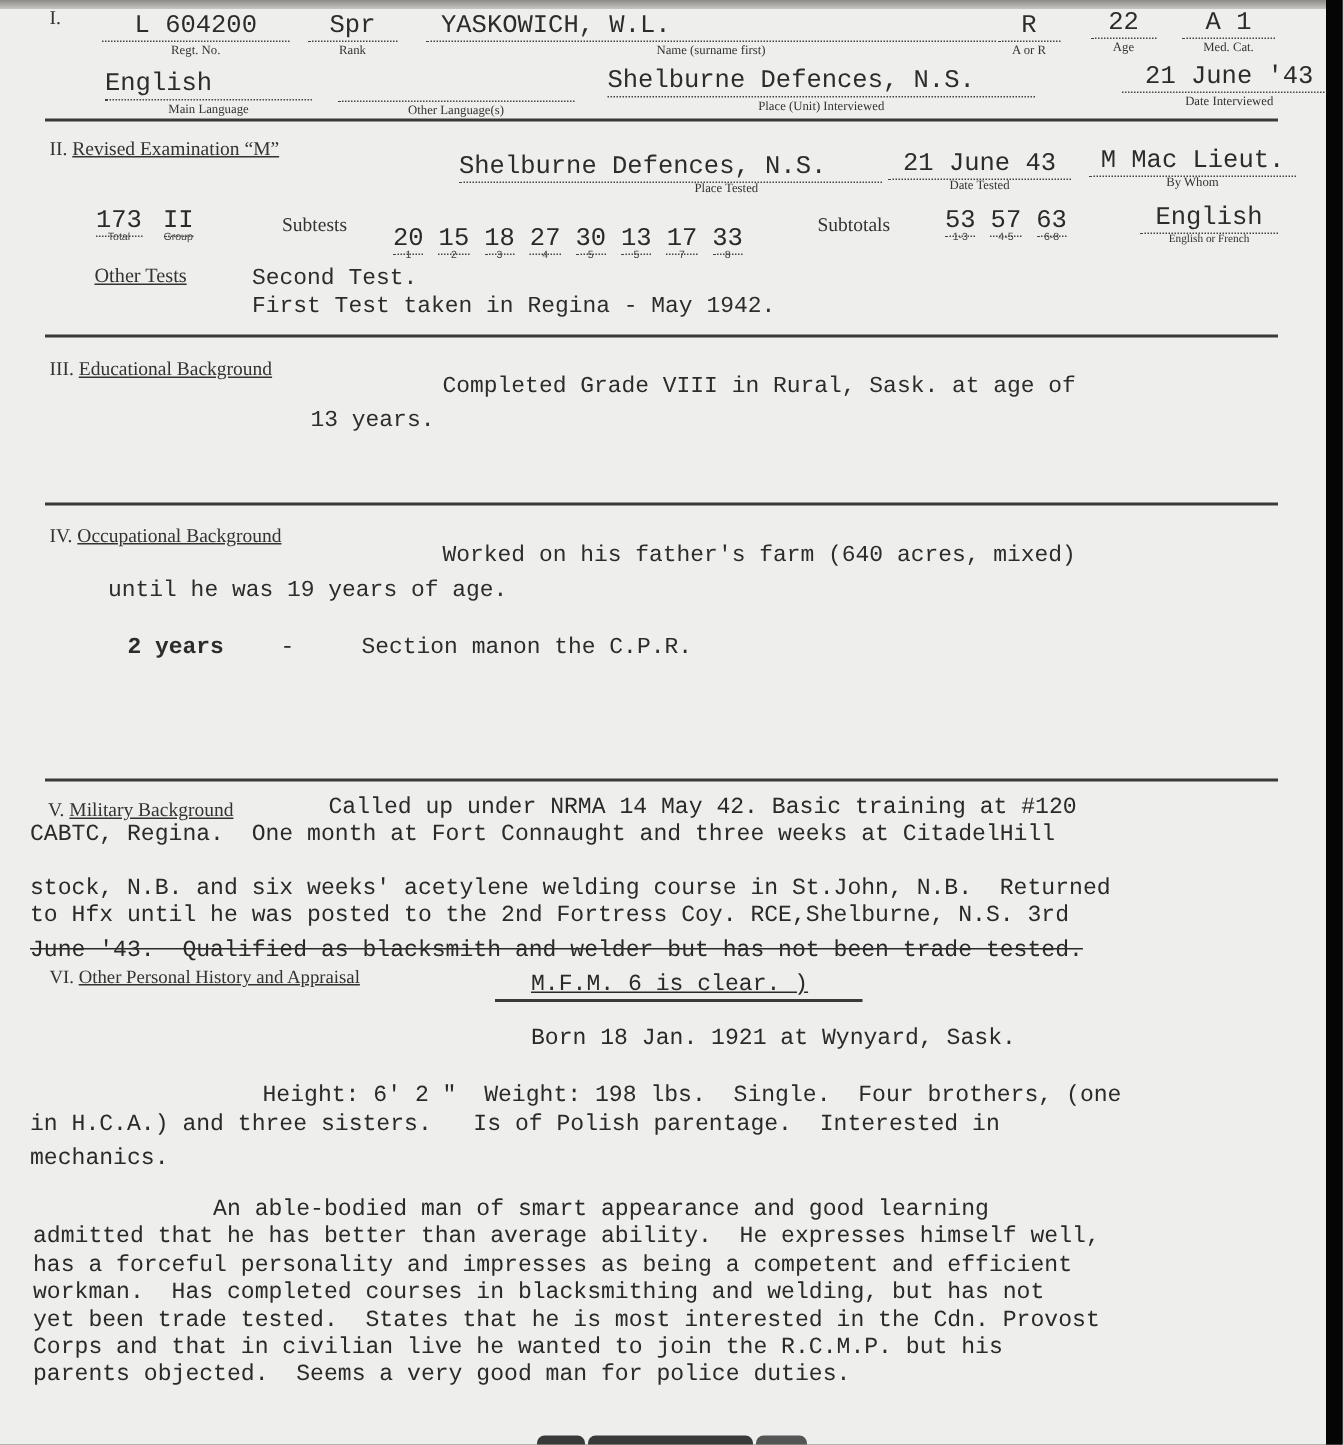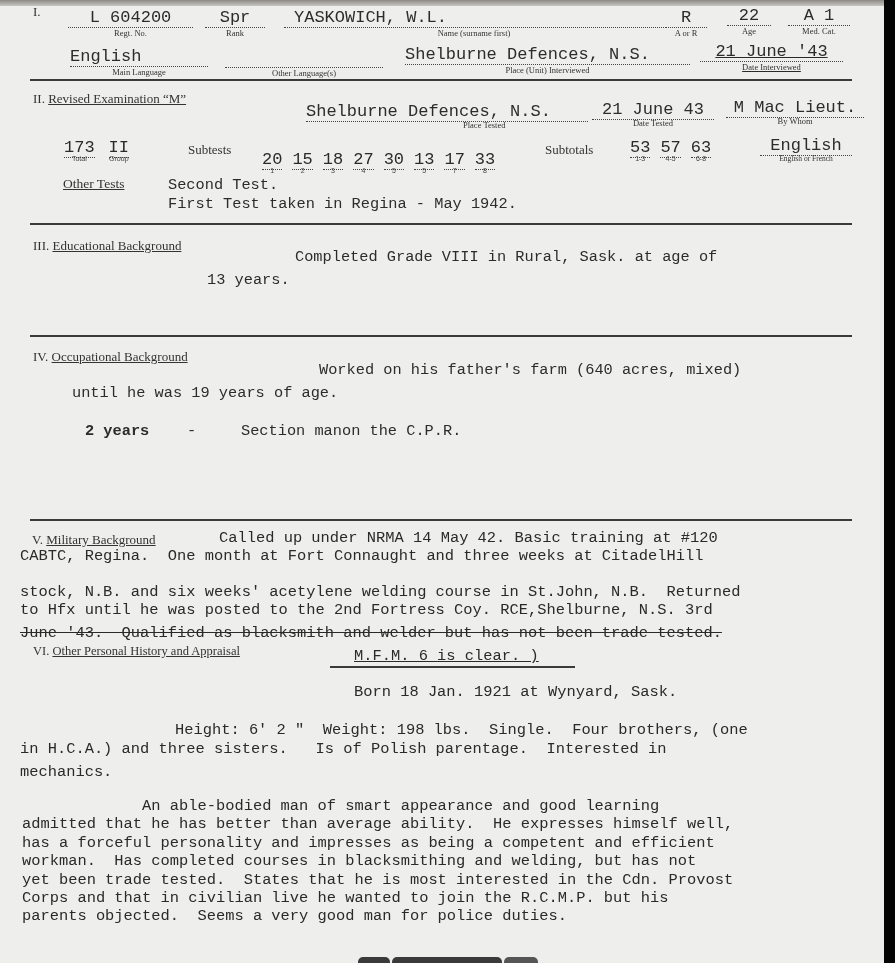--- a/index.html
+++ b/index.html
@@ -76,21 +76,21 @@
     <div class="lbl tiny center">Main Language</div>
   </div>
   <div class="abs" style="left:225px;top:47px;width:158px;">
     <div class="type f17 dotline" style="height:20px;"></div>
     <div class="lbl tiny center">Other Language(s)</div>
   </div>
   <div class="abs" style="left:405px;top:45px;width:285px;">
     <div class="type f17 dotline">Shelburne Defences, N.S.</div>
     <div class="lbl tiny center">Place (Unit) Interviewed</div>
   </div>
-  <div class="abs center" style="left:700px;top:42px;width:143px;text-decoration:underline;">
+  <div class="abs center" style="left:748px;top:42px;width:143px;">
     <div class="type f17 dotline">21 June '43</div>
     <div class="lbl tiny">Date Interviewed</div>
   </div>
   <div class="rule" style="left:30px;top:79px;width:822px;"></div>
 
   <div class="abs lbl sec" style="left:33px;top:91px;">
     <span>II.</span>
     <span class="underline">Revised Examination “M”</span>
   </div>
   <div class="abs" style="left:306px;top:102px;width:282px;">
@@ -142,21 +142,21 @@
     <span class="underline">Educational Background</span>
   </div>
   <div class="abs type f15" style="left:295px;top:248px;">Completed Grade VIII in Rural, Sask. at age of</div>
   <div class="abs type f15" style="left:207px;top:271px;">13 years.</div>
   <div class="rule" style="left:30px;top:335px;width:822px;"></div>
 
   <div class="abs lbl sec" style="left:33px;top:349px;">
     <span>IV.</span>
     <span class="underline">Occupational Background</span>
   </div>
-  <div class="abs type f15" style="left:295px;top:361px;margin-left:24px;">Worked on his father's farm (640 acres, mixed)</div>
+  <div class="abs type f15" style="left:295px;top:361px;">Worked on his father's farm (640 acres, mixed)</div>
   <div class="abs type f15" style="left:72px;top:384px;">until he was 19 years of age.</div>
   <div class="abs type f15" style="left:85px;top:422px;font-weight:bold;">2 years</div>
   <div class="abs type f15" style="left:187px;top:422px;">-</div>
   <div class="abs type f15" style="left:241px;top:422px;">Section manon the C.P.R.</div>
   <div class="rule" style="left:30px;top:519px;width:822px;"></div>
 
   <div class="abs lbl sec" style="left:32px;top:532px;">
     <span>V.</span>
     <span class="underline">Military Background</span>
   </div>

